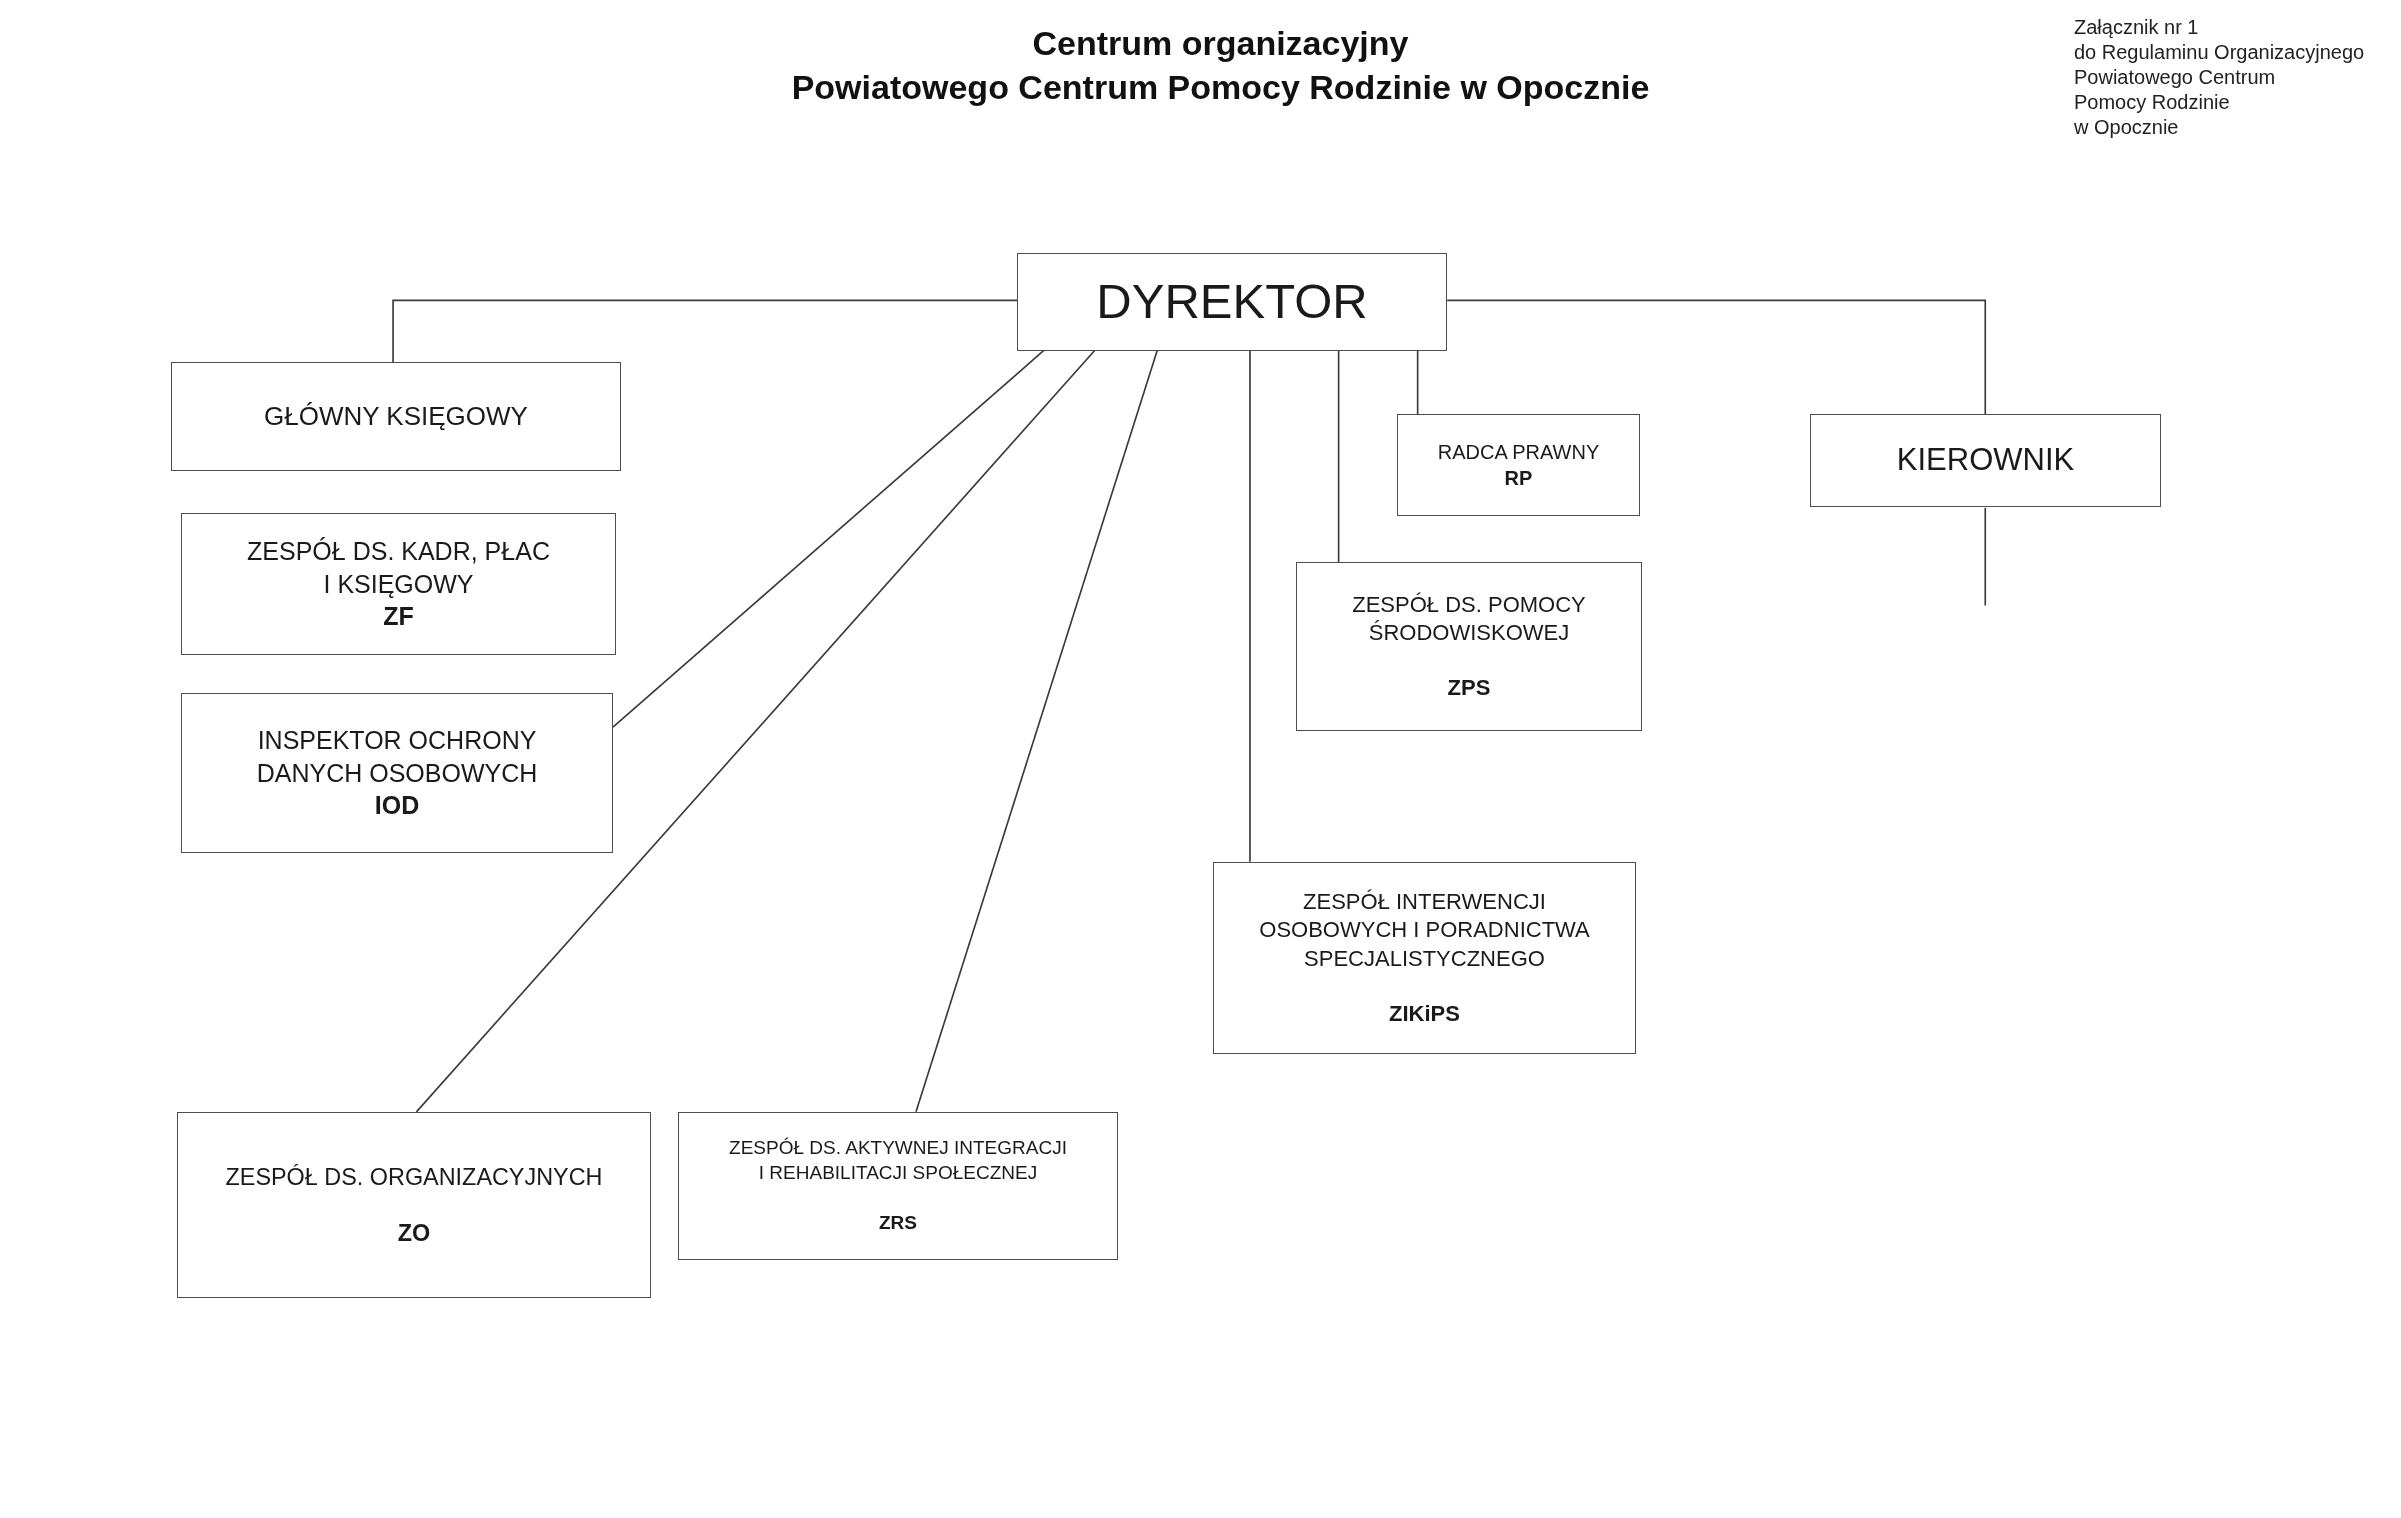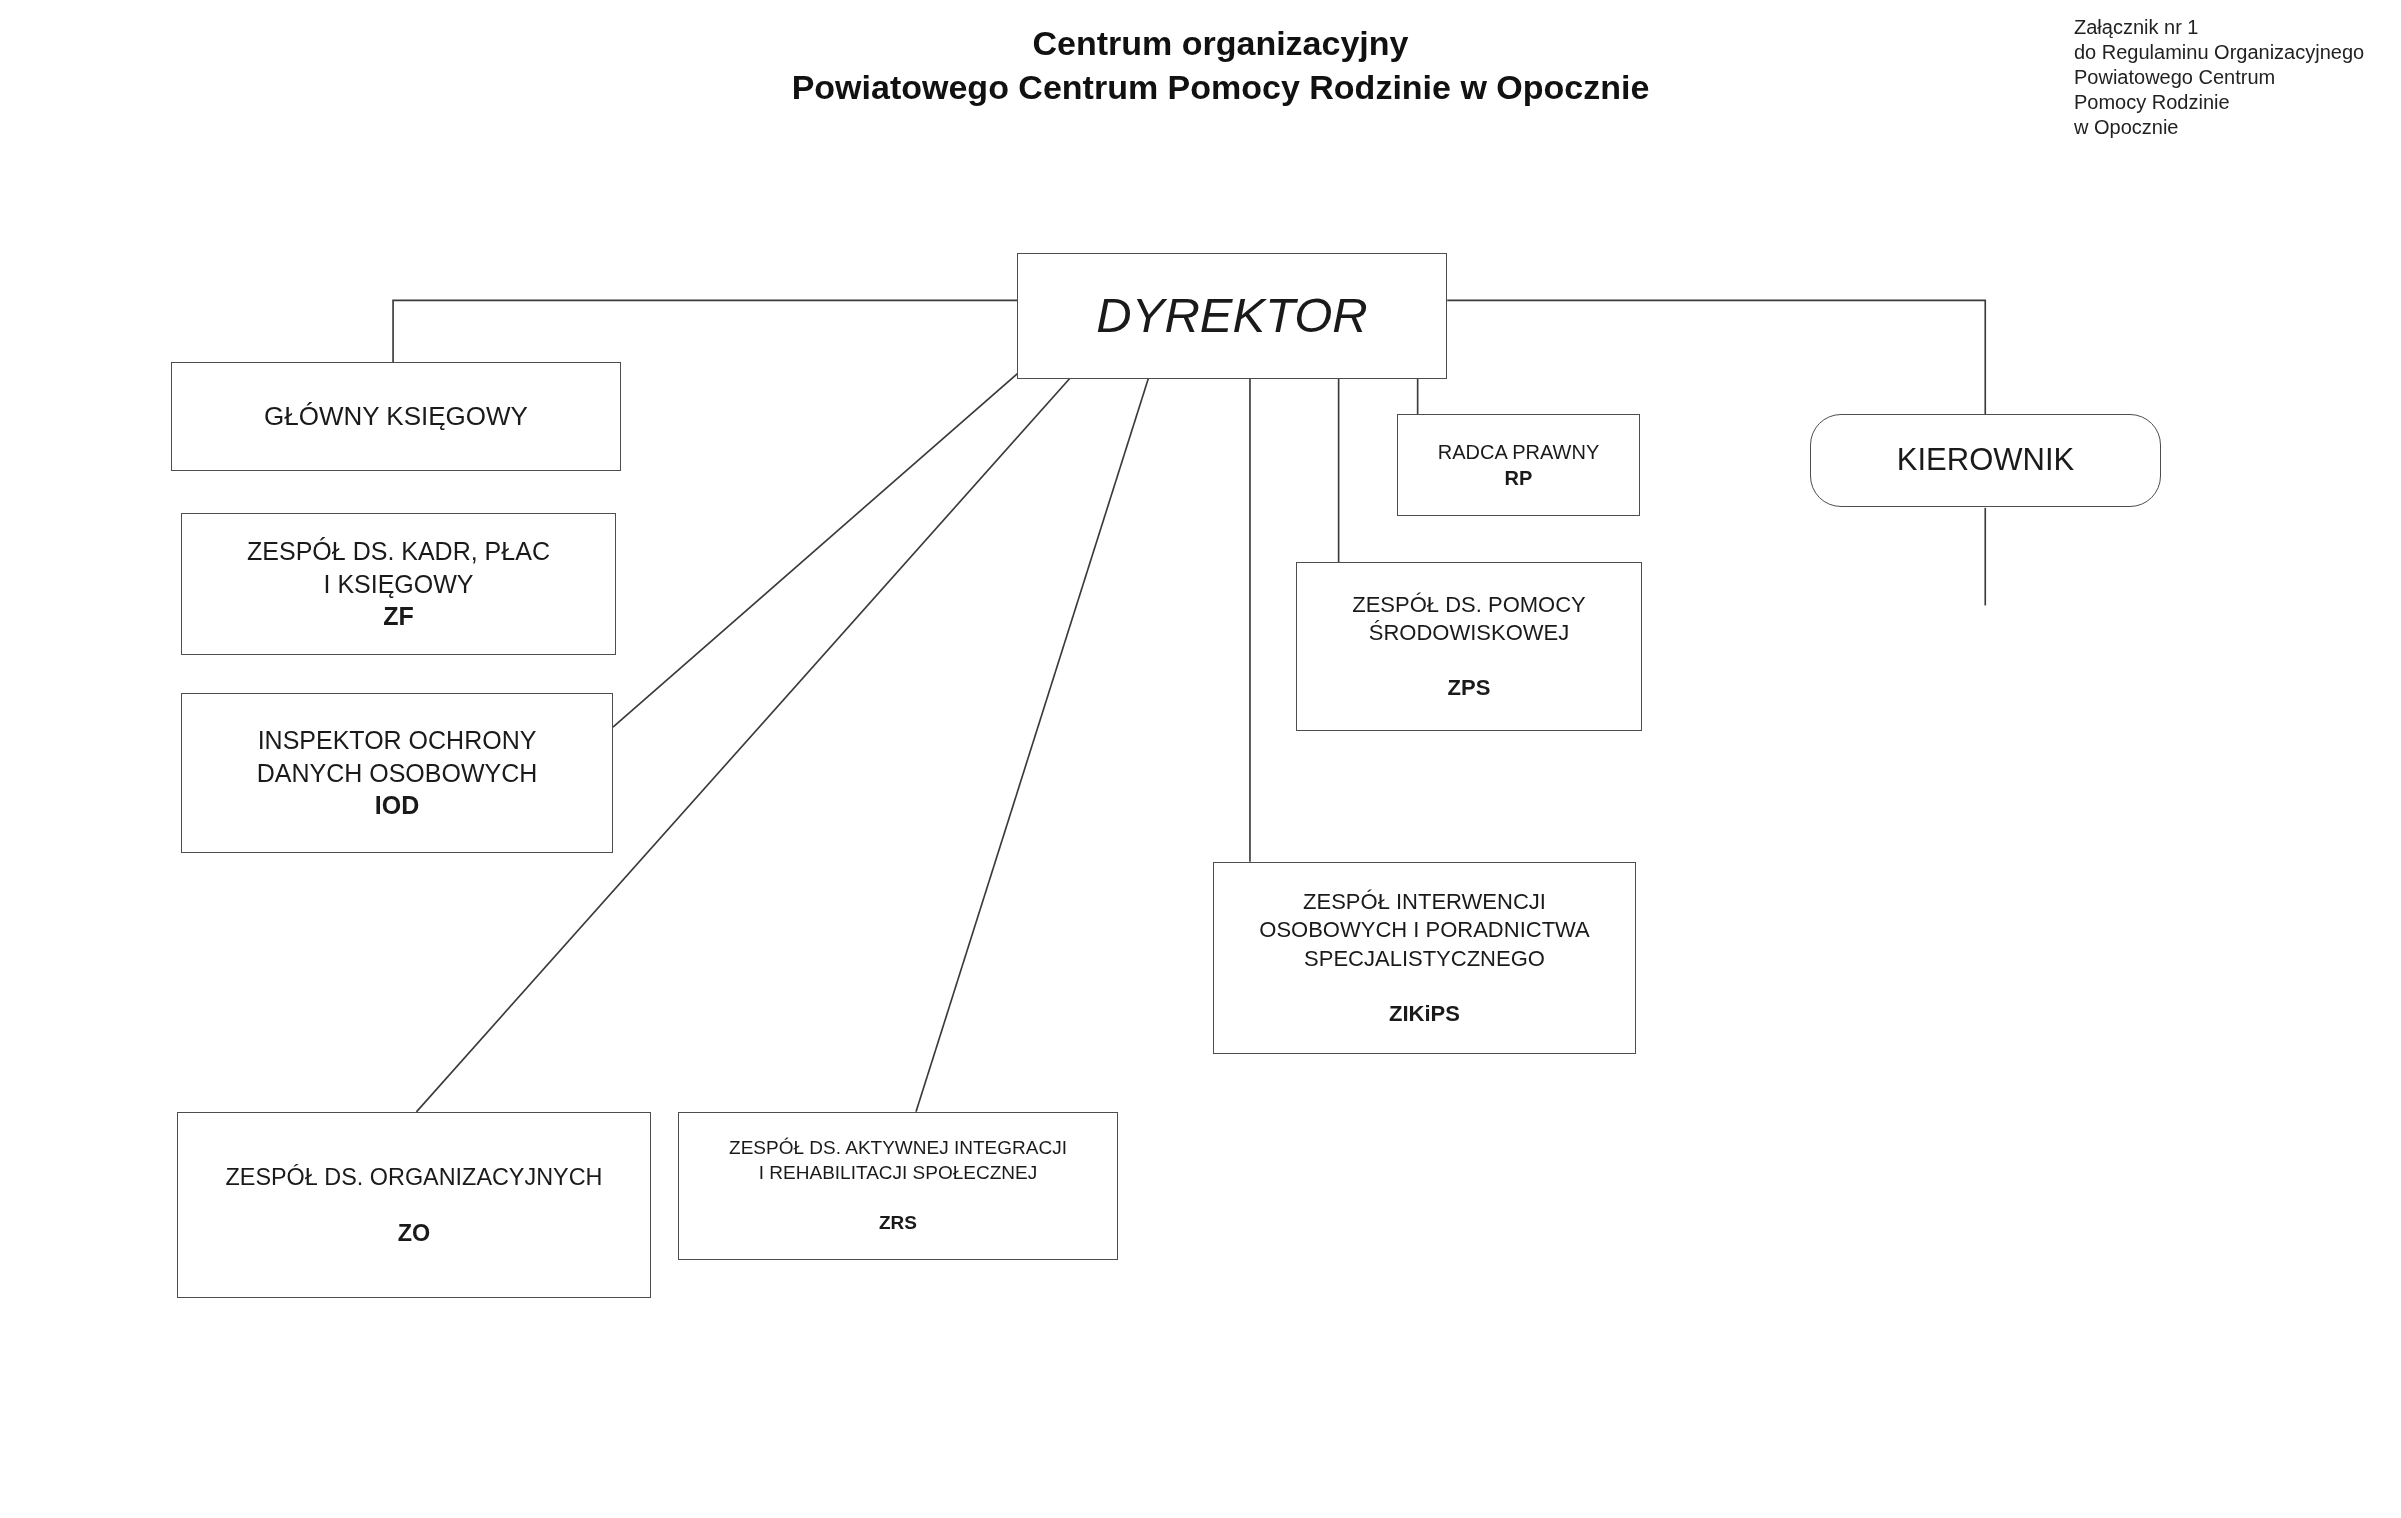--- a/index.html
+++ b/index.html
@@ -43,26 +43,26 @@
     display: flex;
     flex-direction: column;
     justify-content: center;
     align-items: center;
     text-align: center;
   }
   .node .label { white-space: pre-line; line-height: 1.3; }
   .node .code { font-weight: bold; line-height: 1.3; }
   .node .code.gap { margin-top: 26px; }
 
-  .n-dyrektor   { left: 1017px; top: 253px;  width: 430px; height: 126px; font-size: 49px; font-style: italic; }
+  .n-dyrektor   { left: 1017px; top: 253px;  width: 430px; height: 98px; font-size: 49px; }
   .n-gk         { left: 171px;  top: 362px;  width: 450px; height: 109px; font-size: 26px; }
   .n-zf         { left: 181px;  top: 513px;  width: 435px; height: 142px; font-size: 25px; }
   .n-iod        { left: 181px;  top: 693px; width: 432px; height: 160px; font-size: 25px; }
   .n-rp         { left: 1397px; top: 414px;  width: 243px; height: 102px; font-size: 20px; }
-  .n-kierownik  { left: 1810px; top: 414px;  width: 351px; height: 93px; font-size: 31px; border-radius: 31px; }
+  .n-kierownik  { left: 1810px; top: 414px;  width: 351px; height: 93px; font-size: 31px; }
   .n-zps        { left: 1296px; top: 562px;  width: 346px; height: 169px; font-size: 22px; }
   .n-dpz        { left: 1811px; top: 606px;  width: 350px; height: 144px; font-size: 22px; }
   .n-zikips     { left: 1213px; top: 862px; width: 423px; height: 192px; font-size: 22px; }
   .n-zo         { left: 177px;  top: 1112px; width: 474px; height: 186px; font-size: 23.4px; }
   .n-zrs        { left: 678px;  top: 1112px; width: 440px; height: 148px; font-size: 19px; }
 </style>
 </head>
 <body>
 
 <div id="canvas">

